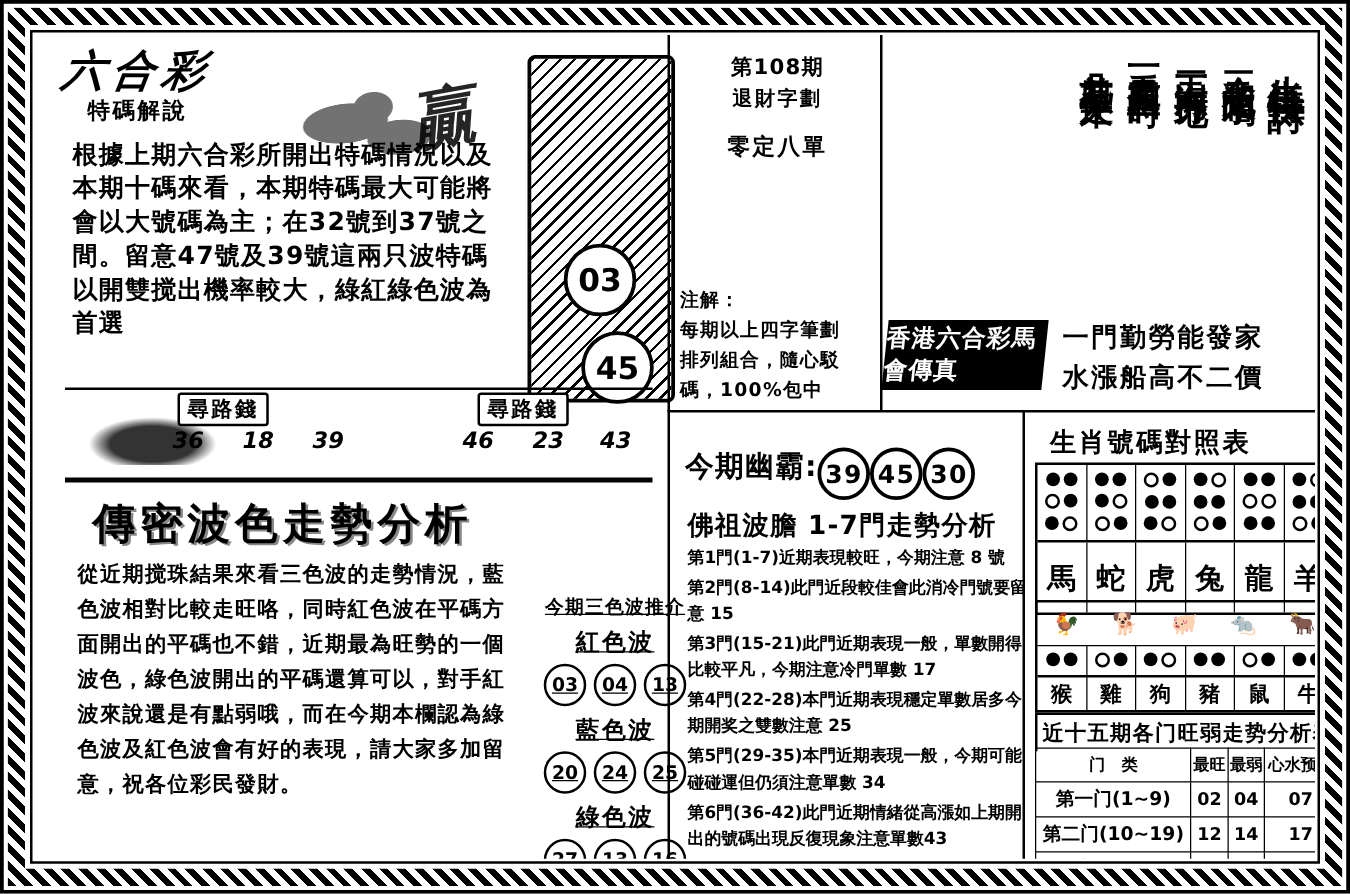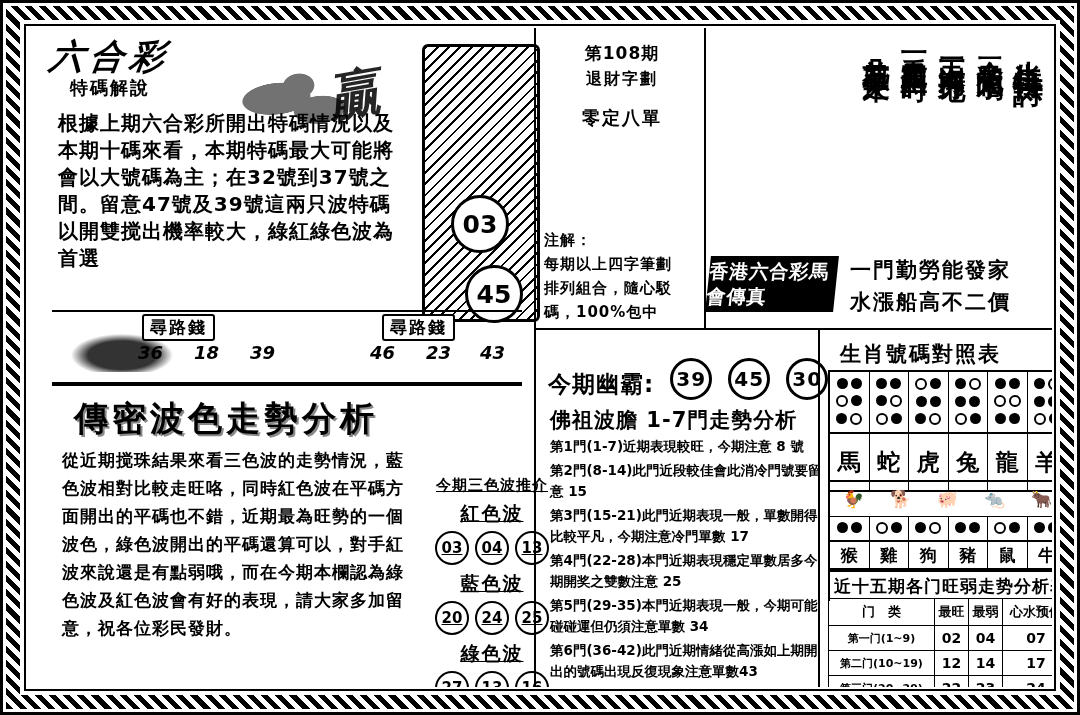--- a/index.html
+++ b/index.html
@@ -178,21 +178,21 @@
     width:30px;height:30px;border-radius:50%;
     border:2px solid #000;background:#fff;
     display:flex;align-items:center;justify-content:center;
     font-size:15px;font-weight:bold;
   }
 
   
   .jackpot{
     position:absolute;left:520px;top:330px;width:300px;height:42px;
     font-size:23px;font-weight:bold;letter-spacing:1px;
-    display:flex;align-items:flex-end;gap:16px;
+    display:flex;align-items:flex-start;gap:0;
   }
   .jp-ball{
     width:36px;height:36px;border-radius:50%;
     border:3px solid #000;background:#fff;
     display:flex;align-items:center;justify-content:center;
     font-size:20px;font-weight:bold;
   }
 
   
   .fz-title{
@@ -258,21 +258,21 @@
   table.trend{
     position:absolute;left:800px;top:570px;width:242px;
     border-collapse:collapse;
     font-size:14px;font-weight:bold;
   }
   table.trend td,table.trend th{
     border:1px solid #000;text-align:center;padding:4px 0;
     font-weight:bold;
   }
   table.trend th{font-size:13px;}
-  table.trend td.lbl{font-size:11px;}
+  table.trend td.lbl{font-size:15px;}
 
   
   .hline{position:absolute;background:#000;height:2px;}
   .vline{position:absolute;background:#000;width:2px;}
 </style>
 </head>
 <body>
 
 <div class="page">
   <div class="border-outer"></div>

